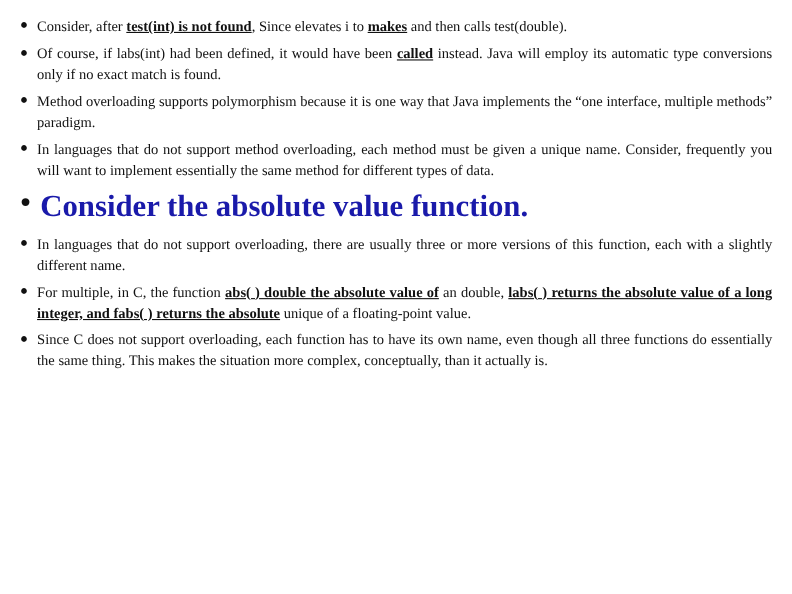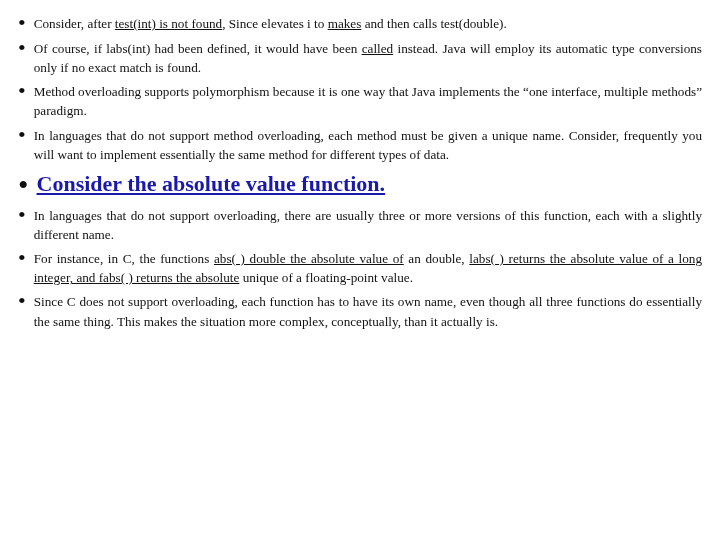--- a/index.html
+++ b/index.html
@@ -59,27 +59,26 @@
     }
     .highlight-item .bullet {
       font-size: 30px;
       line-height: 1;
       margin-right: 8px;
       margin-top: 0px;
       flex-shrink: 0;
       color: #111;
     }
     .highlight-item .text {
-      font-size: 22px;
+      font-size: 28px;
       font-weight: bold;
       color: #1a1aaa;
       line-height: 1.3;
-      text-decoration: underline;
     }
-    .bold-underline { font-weight: normal; text-decoration: underline; }
+    .bold-underline { font-weight: bold; text-decoration: underline; }
   </style>
 </head>
 <body>
 
 <div class="page">
   <div class="title"></div>
 
   <ul class="bullet-list" id="top-list">
       <li>
         <span class="bullet">•</span>
@@ -104,20 +103,20 @@
     <span class="text">Consider the absolute value function.</span>
   </div>
 
   <ul class="bullet-list" id="bottom-list">
       <li>
         <span class="bullet">•</span>
         <span class="text"><span>In languages that do not support overloading, there are usually three or more versions of this function, each with a slightly different name.</span></span>
       </li>
       <li>
         <span class="bullet">•</span>
-        <span class="text"><span>For instance, in C, the functions </span><span class="bold-underline">abs( ) double the absolute value of</span><span> an double, </span><span class="bold-underline">labs( ) returns the absolute value of a long integer, and fabs( ) returns the absolute</span><span> unique of a floating-point value.</span></span>
+        <span class="text"><span>For multiple, in C, the function </span><span class="bold-underline">abs( ) double the absolute value of</span><span> an double, </span><span class="bold-underline">labs( ) returns the absolute value of a long integer, and fabs( ) returns the absolute</span><span> unique of a floating-point value.</span></span>
       </li>
       <li>
         <span class="bullet">•</span>
         <span class="text"><span>Since C does not support overloading, each function has to have its own name, even though all three functions do essentially the same thing. This makes the situation more complex, conceptually, than it actually is.</span></span>
       </li>
     </ul>
 </div>
 
 </body></html>

